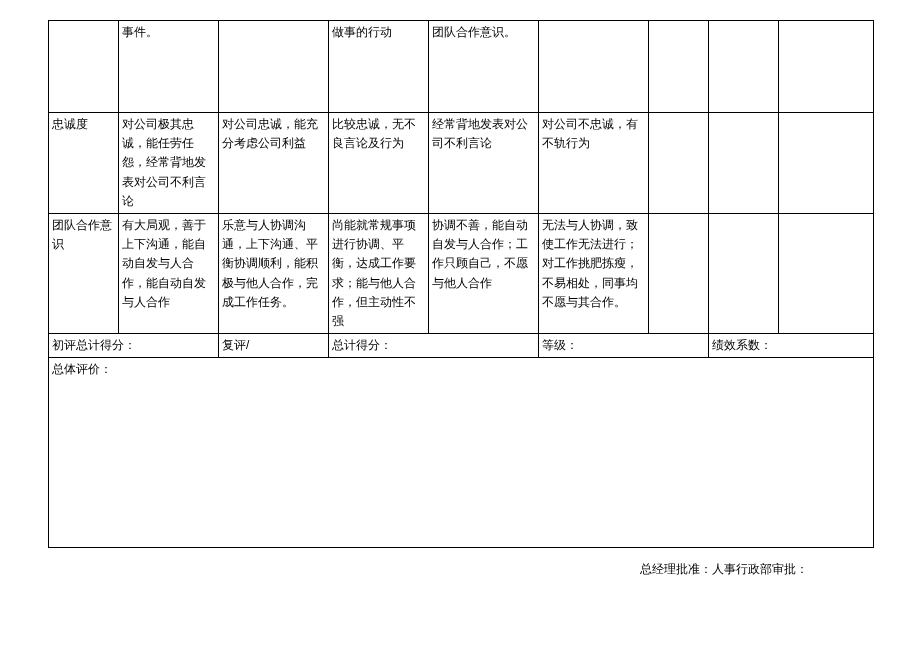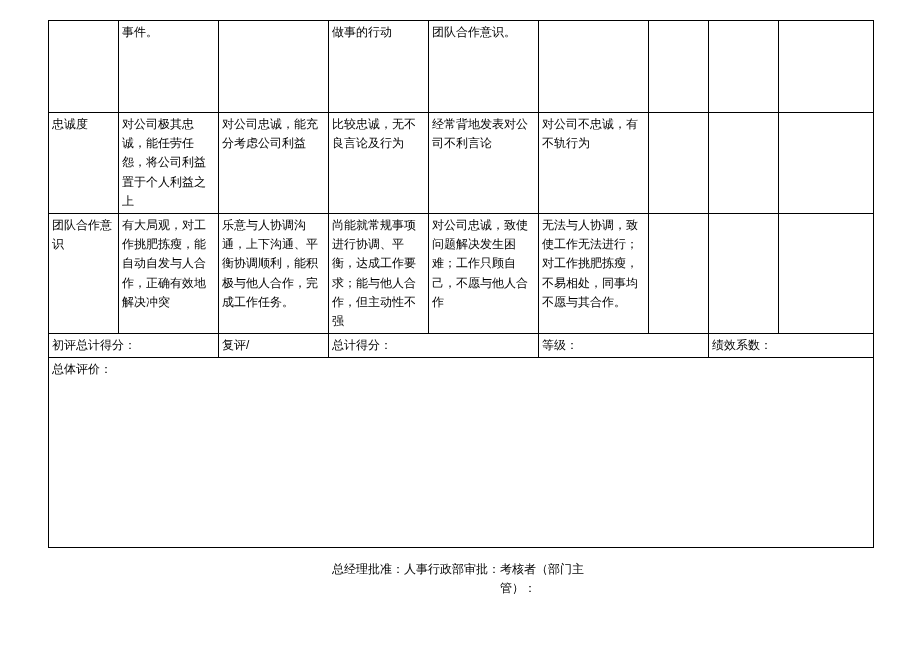--- a/index.html
+++ b/index.html
@@ -23,21 +23,21 @@
       line-height: 1.6;
       word-break: break-all;
     }
     .row-top td { height: 92px; }
     .row-mid td { height: 80px; }
     .row-team td { height: 108px; }
     .row-score td { height: 22px; vertical-align: middle; }
     .row-eval td { height: 190px; }
     .sigs {
       display: flex;
-      justify-content: center;
+      justify-content: flex-end;
       margin-top: 12px;
       padding: 0 60px;
     }
     .sig { font-size: 12px; line-height: 1.6; }
   </style>
 </head>
 <body>
 
 <div class="page">
   <table>
@@ -61,36 +61,36 @@
       <td>做事的行动</td>
       <td>团队合作意识。</td>
       <td></td>
       <td></td>
       <td></td>
       <td></td>
     </tr>
 
     <tr class="row-mid">
       <td>忠诚度</td>
-      <td>对公司极其忠诚，能任劳任怨，将公司利益置于个人利益之上</td>
+      <td>对公司极其忠诚，能任劳任怨，经常背地发表对公司不利言论</td>
       <td>对公司忠诚，能充分考虑公司利益</td>
       <td>比较忠诚，无不良言论及行为</td>
       <td>经常背地发表对公司不利言论</td>
       <td>对公司不忠诚，有不轨行为</td>
       <td></td>
       <td></td>
       <td></td>
     </tr>
 
     <tr class="row-team">
       <td>团队合作意识</td>
-      <td>有大局观，对工作挑肥拣瘦，能自动自发与人合作，正确有效地解决冲突</td>
+      <td>有大局观，善于上下沟通，能自动自发与人合作，能自动自发与人合作</td>
       <td>乐意与人协调沟通，上下沟通、平衡协调顺利，能积极与他人合作，完成工作任务。</td>
       <td>尚能就常规事项进行协调、平衡，达成工作要求；能与他人合作，但主动性不强</td>
-      <td>对公司忠诚，致使问题解决发生困难；工作只顾自己，不愿与他人合作</td>
+      <td>协调不善，能自动自发与人合作；工作只顾自己，不愿与他人合作</td>
       <td>无法与人协调，致使工作无法进行；对工作挑肥拣瘦，不易相处，同事均不愿与其合作。</td>
       <td></td>
       <td></td>
       <td></td>
     </tr>
 
     <tr class="row-score">
       <td colspan="2">初评总计得分：</td>
       <td style="">复评/</td>
       <td colspan="2">总计得分：</td>
@@ -100,18 +100,14 @@
 
     <tr class="row-eval">
       <td colspan="9">总体评价：</td>
     </tr>
   </tbody>
     </table>
 
   <div class="sigs">
     <div class="sig">总经理批准：</div>
     <div class="sig">人事行政部审批：</div>
-    <div class="sig">
-      <span>考核者（部门主</span><br>
-      <span>管）：</span>
-    </div>
   </div>
 </div>
 
 </body></html>

